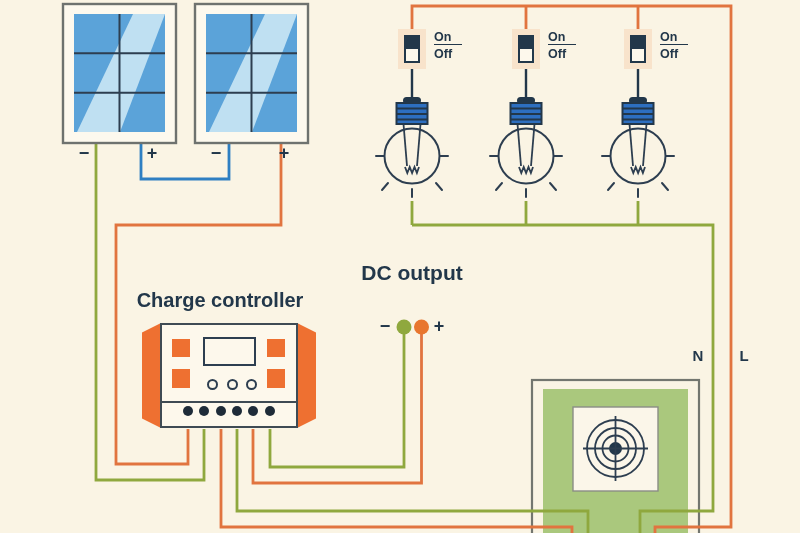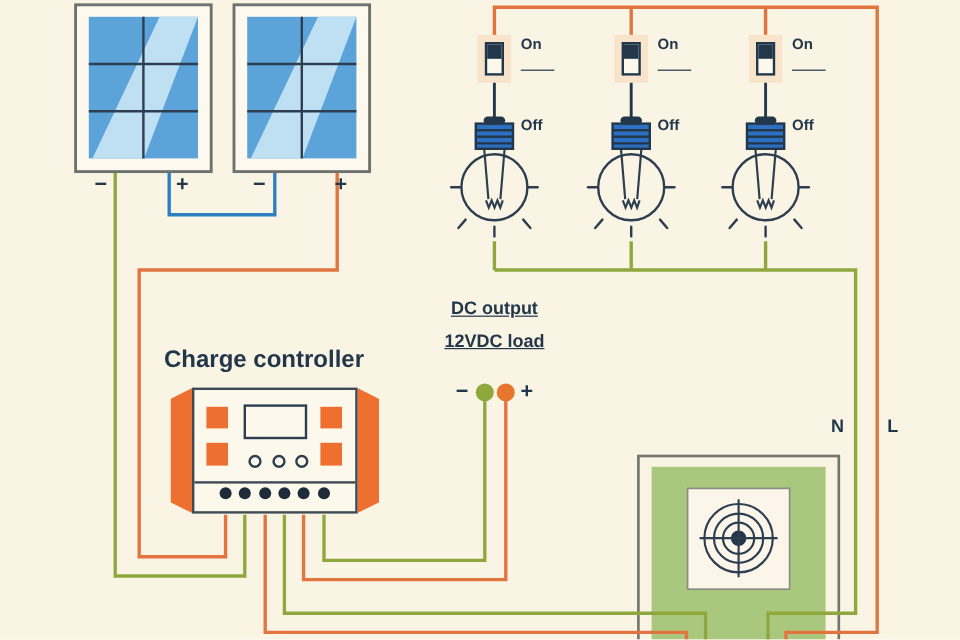--- a/index.html
+++ b/index.html
@@ -22,22 +22,22 @@
   #cc-display{position:absolute;left:41px;top:12px;width:53px;height:29px;border:2px solid #2d3e50;box-sizing:border-box;}
   .cc-btn{position:absolute;top:54px;width:11px;height:11px;border:2px solid #2d3e50;border-radius:50%;box-sizing:border-box;}
   #cc-strip{position:absolute;left:0;right:0;bottom:0;height:23px;border-top:2.5px solid #3f4b54;}
   .cc-dot{position:absolute;top:3px;width:10px;height:10px;background:#1e2b38;border-radius:50%;}
   
   .switch{position:absolute;top:29px;width:66px;height:42px;z-index:2;}
   .sw-body{position:absolute;left:0;top:0;width:28px;height:40px;background:#f8e3cb;}
   .sw-toggle{position:absolute;left:6px;top:6px;width:16px;height:28px;background:#fdf8ec;border:2px solid #22374a;box-sizing:border-box;}
   .sw-toggle-top{width:100%;height:50%;background:#22374a;}
   .sw-labels{position:absolute;left:36px;top:1px;width:28px;font-size:12.5px;font-weight:bold;color:#22374a;}
-  .sw-on{border-bottom:1.6px solid #22374a;padding-bottom:14px;}
-  .sw-off{padding-top:2px;margin-top:36px;}
+  .sw-on{border-bottom:1.6px solid #22374a;padding-bottom:0;}
+  .sw-off{padding-top:2px;}
 </style>
 </head>
 <body>
 
 <div id="stage">
 
   <svg id="wires-svg" width="800" height="533" viewBox="0 0 800 533">
 
     <g>
       <rect x="532" y="380" width="167" height="170" fill="none" stroke="#73766f" stroke-width="2.2"></rect>
@@ -155,23 +155,22 @@
     <div id="cc-strip">
       <div class="cc-dot" style="left:21px;"></div>
       <div class="cc-dot" style="left:37px;"></div>
       <div class="cc-dot" style="left:54px;"></div>
       <div class="cc-dot" style="left:70px;"></div>
       <div class="cc-dot" style="left:86px;"></div>
       <div class="cc-dot" style="left:103px;"></div>
     </div>
   </div>
 
-  <div class="label" style="left:342px;top:244px;width:140px;font-size:15px;line-height:27px;text-decoration:underline;">
+  <div class="label" style="left:342px;top:259px;width:140px;font-size:21px;line-height:27px;">
     <div>DC output</div>
-    <div>12VDC load</div>
   </div>
   <div class="label sign" style="left:377px;top:316px;">−</div>
   <div class="label sign" style="left:431px;top:316px;">+</div>
 
   <div class="label" style="left:690px;top:347px;width:16px;font-size:15px;">N</div>
   <div class="label" style="left:736px;top:347px;width:16px;font-size:15px;">L</div>
 
 </div>
 
 </body></html>

